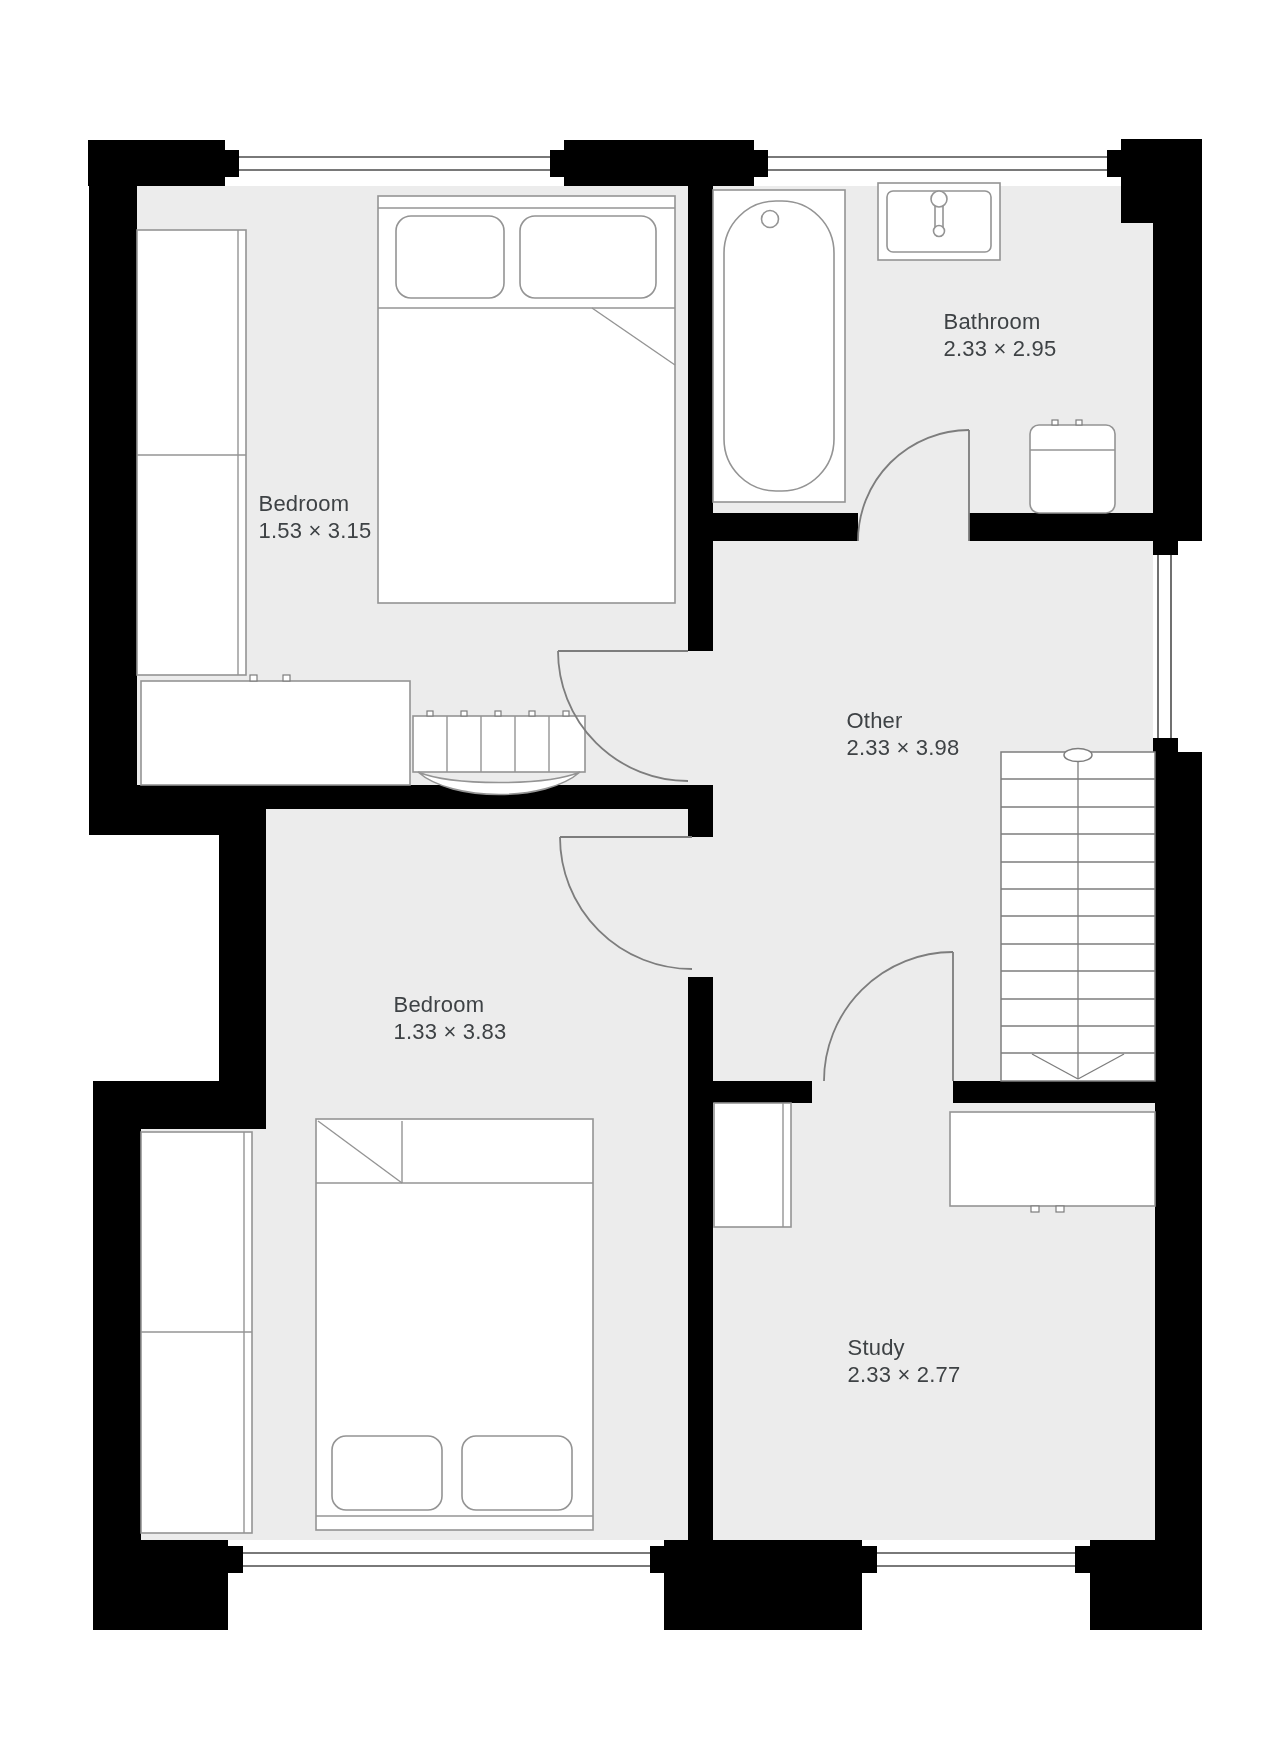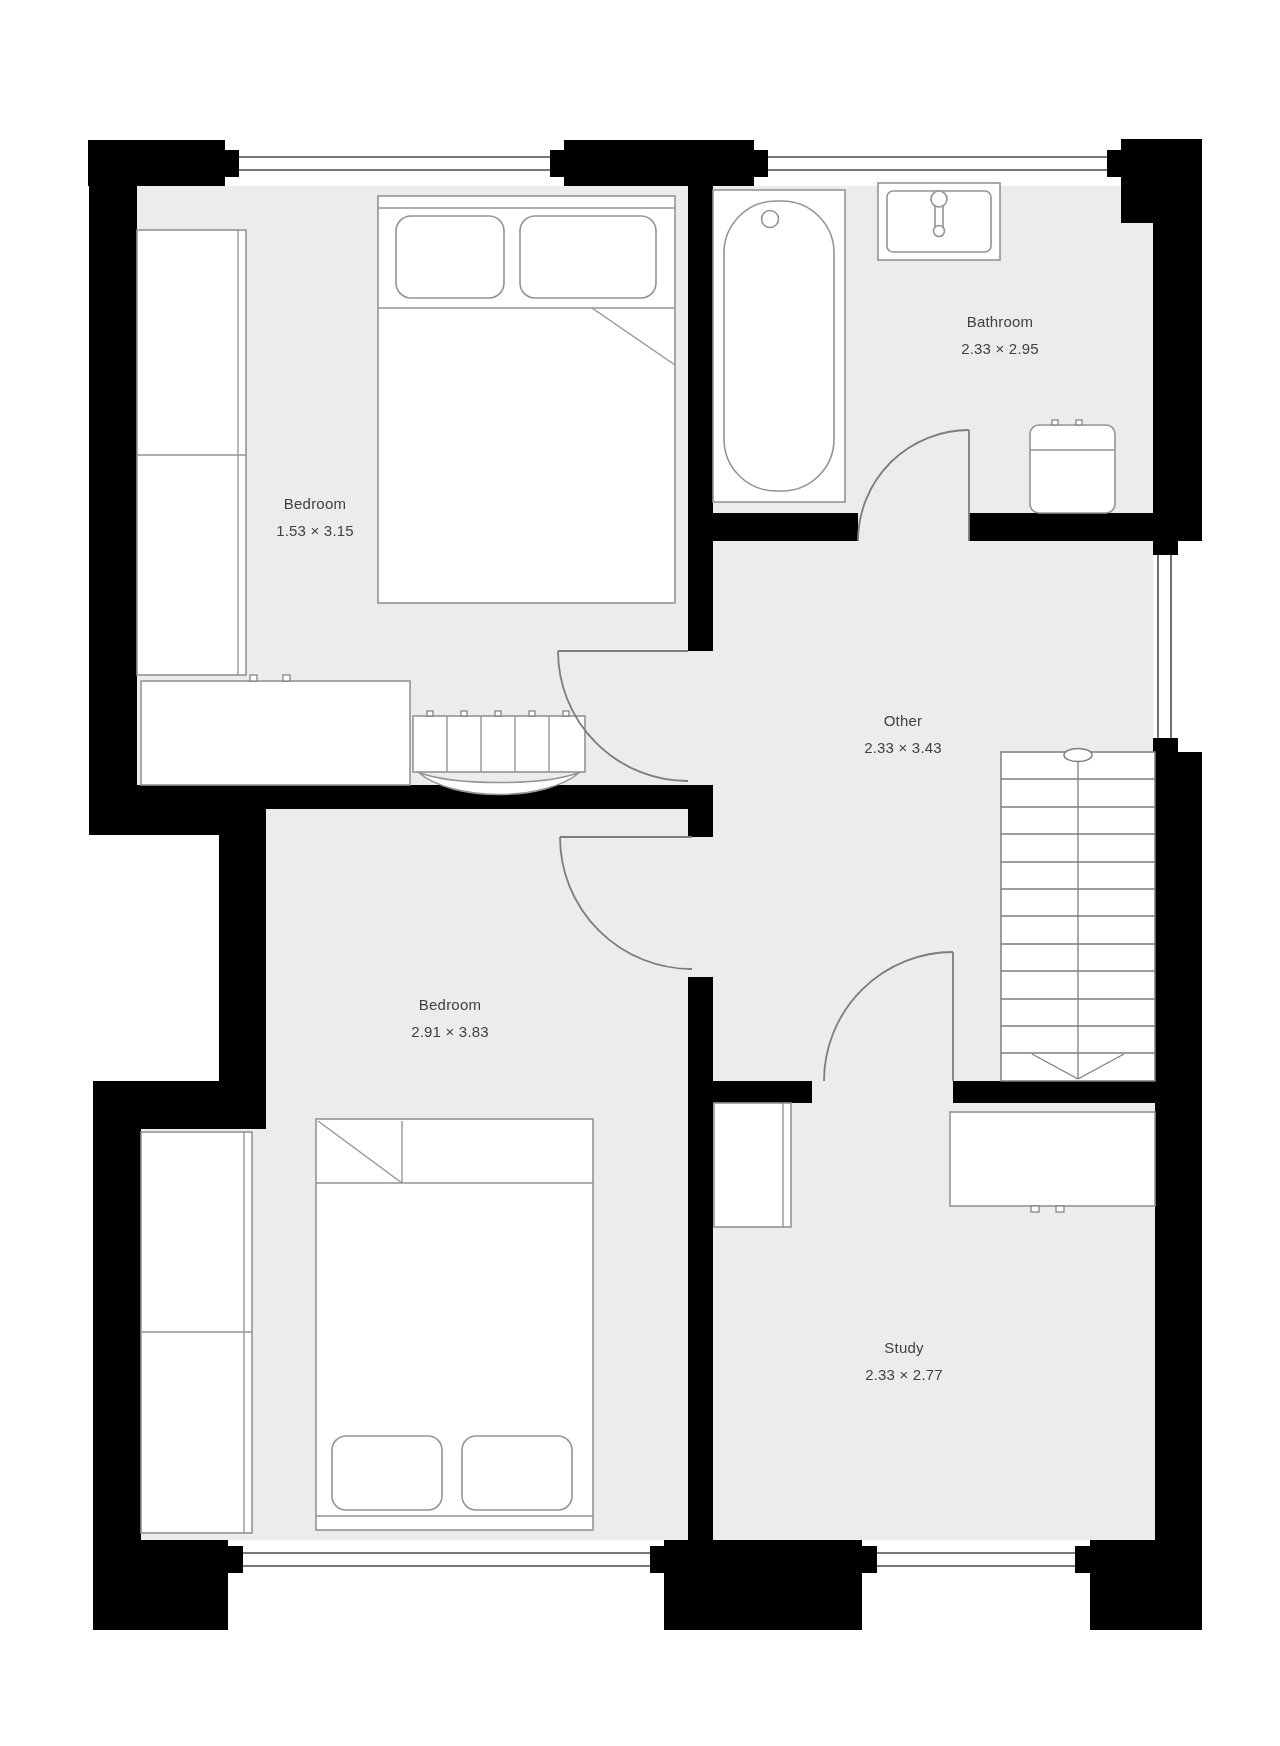--- a/index.html
+++ b/index.html
@@ -7,23 +7,22 @@
     position:relative;
     width:1280px;height:1746px;
     background:#ffffff;
     font-family:"Liberation Sans", sans-serif;
     overflow:hidden;
   }
   .plan-svg{position:absolute;left:0;top:0;}
   .room-label{
     position:absolute;
     transform:translate(-50%,-50%);
-    text-align:center;
     color:#3e4245;
-    font-size:15px;
+    font-size:22px;
     line-height:27px;
     white-space:nowrap;
     letter-spacing:0.2px;
   }
   
   .floor{fill:#ececec;stroke:none;}
   .wall{fill:#000000;stroke:none;}
   .winbox{fill:#ffffff;stroke:none;}
   .glass{stroke:#4d4d4d;stroke-width:1.6;fill:none;}
   .cap{fill:#000000;}
@@ -239,24 +238,24 @@
 <div class="room-label" style="left:315px;top:517px">
   <div>Bedroom</div>
   <div>1.53 × 3.15</div>
 </div>
 <div class="room-label" style="left:1000px;top:335px">
   <div>Bathroom</div>
   <div>2.33 × 2.95</div>
 </div>
 <div class="room-label" style="left:903px;top:734px">
   <div>Other</div>
-  <div>2.33 × 3.43</div>
+  <div>2.33 × 3.98</div>
 </div>
 <div class="room-label" style="left:450px;top:1018px">
   <div>Bedroom</div>
-  <div>2.91 × 3.83</div>
+  <div>1.33 × 3.83</div>
 </div>
 <div class="room-label" style="left:904px;top:1361px">
   <div>Study</div>
   <div>2.33 × 2.77</div>
 </div>
 
 </div>
 
 </body></html>

